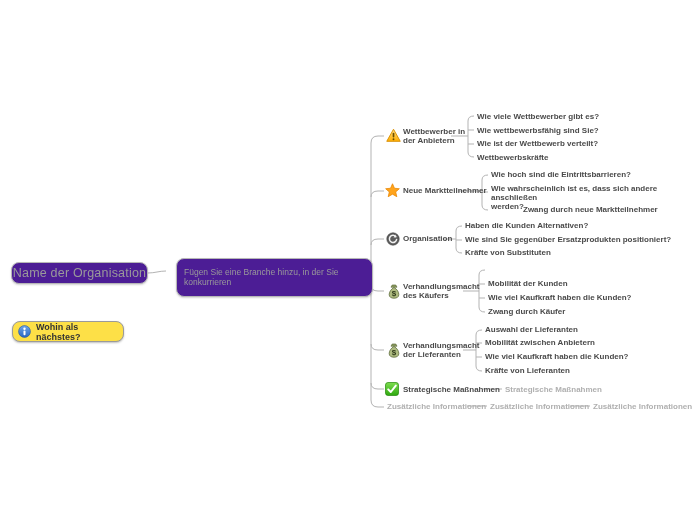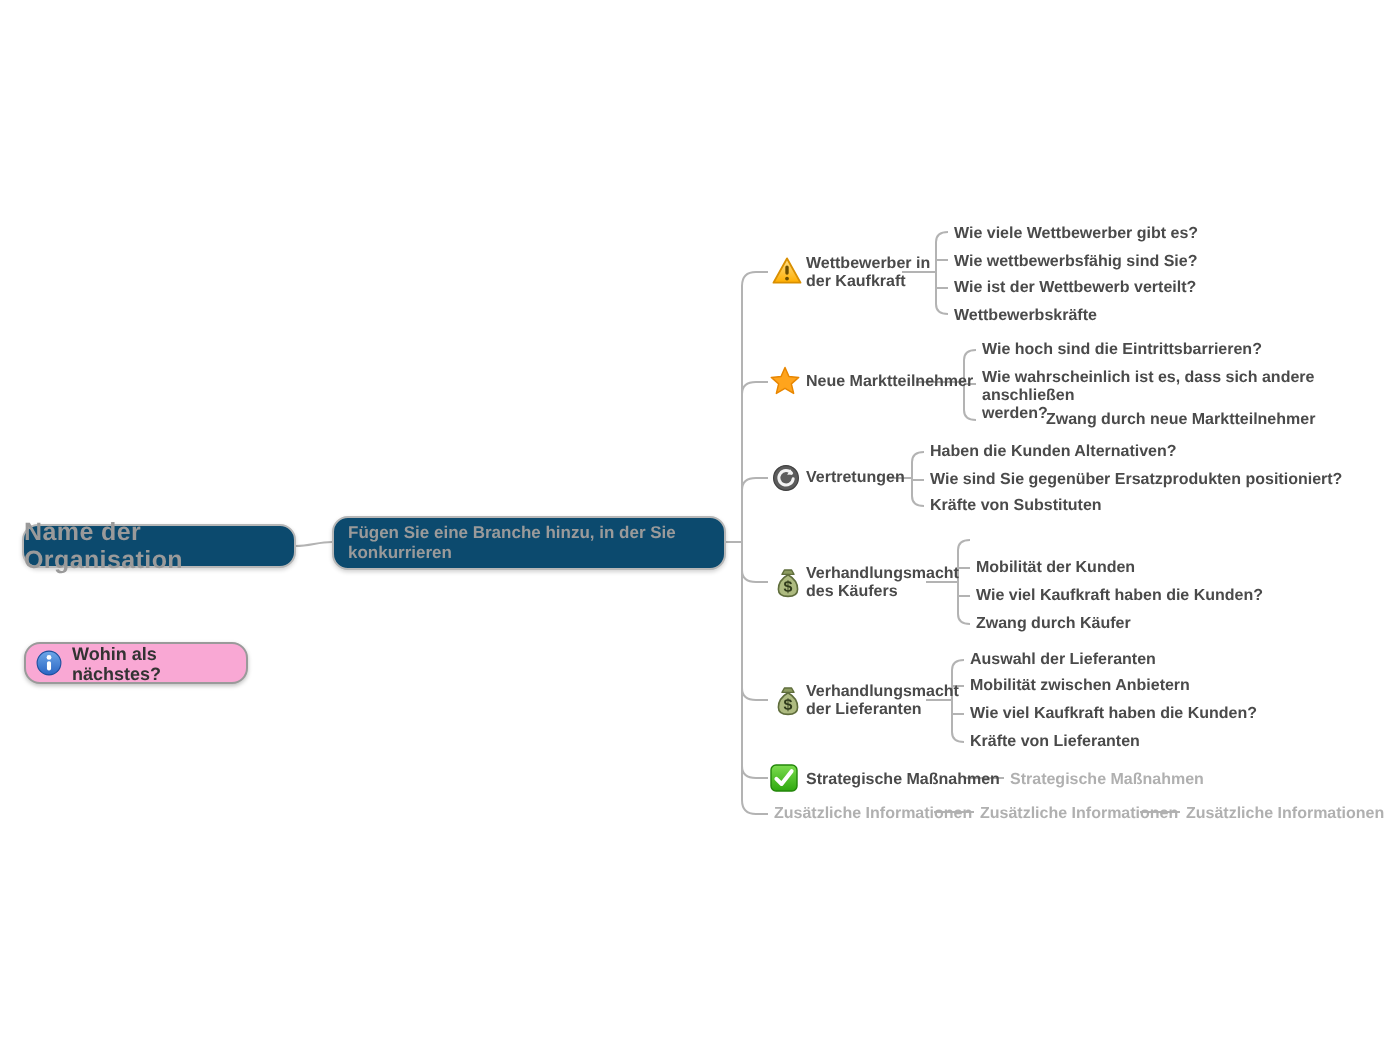--- a/index.html
+++ b/index.html
@@ -2,36 +2,36 @@
 <html><head>
 <meta charset="utf-8">
 <style>
   html,body{margin:0;padding:0;background:#fff;}
   #canvas{
     position:relative;width:697px;height:520px;background:#ffffff;overflow:hidden;
     font-family:"Liberation Sans",sans-serif;
   }
   svg.connectors{position:absolute;left:0;top:0;pointer-events:none;}
   .rootbox{
-    position:absolute;box-sizing:border-box;background:#0c4a6e;
+    position:absolute;box-sizing:border-box;background:#4c1d95;
     border:1.5px solid #b7b7b7;border-radius:8px;
     box-shadow:0 1px 2px rgba(0,0,0,.18);
-    display:flex;align-items:center;color:#9a9a9a;font-weight:bold;
+    display:flex;align-items:center;color:#9a9a9a;font-weight:normal;
   }
   .rootbox.big{font-size:12.5px;justify-content:center;letter-spacing:.2px;}
   .rootbox.small{font-size:8.5px;padding-left:7px;padding-right:4px;line-height:9.5px;}
   .node{
     position:absolute;font-size:8px;font-weight:bold;color:#4a4a4a;
     line-height:9px;white-space:pre-line;cursor:default;
   }
   .node.ghost{color:#b0b0b0;}
   .icon{position:absolute;width:15px;height:15px;display:block;}
   .helpbtn{
     position:absolute;left:12px;top:321px;width:112px;height:21px;box-sizing:border-box;
-    background:#f9a8d4;border:1px solid #9a9a9a;border-radius:8px;
+    background:#fde047;border:1px solid #9a9a9a;border-radius:8px;
     box-shadow:0 1px 2px rgba(0,0,0,.25);
     display:flex;align-items:center;gap:5px;padding-left:5px;
     font-size:9px;font-weight:bold;color:#333;
   }
   .helpbtn .bicon{width:13px;height:13px;flex:0 0 13px;}
 </style>
 </head>
 <body>
 
 <div id="canvas">
@@ -71,21 +71,21 @@
       <path d="M476,343 H482"></path>
       <path d="M476,357 H482"></path>
       <path d="M482,389 H502"></path>
       <path d="M467,406 H487"></path>
       <path d="M570,406 H590"></path>
     </g>
   </svg>
 
   <div class="rootbox big" style="left:11px;top:262px;width:137px;height:22px;">Name der Organisation</div>
 
-  <div class="rootbox small" style="left:166px;top:258px;width:197px;height:27px;">Fügen Sie eine Branche hinzu, in der Sie
+  <div class="rootbox small" style="left:176px;top:258px;width:197px;height:39px;">Fügen Sie eine Branche hinzu, in der Sie
 konkurrieren</div>
 
   <div class="helpbtn">
     <svg class="bicon" viewBox="0 0 14 14">
       <defs>
           <linearGradient id="gi" x1="0" y1="0" x2="0" y2="1">
         <stop offset="0" stop-color="#6ea7e8"></stop>
             <stop offset="1" stop-color="#2a66c4"></stop>
       </linearGradient>
         </defs>
@@ -101,41 +101,41 @@
         <linearGradient id="gw" x1="0" y1="0" x2="0" y2="1">
       <stop offset="0" stop-color="#ffe08a"></stop>
           <stop offset="1" stop-color="#ffae00"></stop>
     </linearGradient>
       </defs>
     <path d="M8 1.3 L15.2 14.2 H0.8 Z" fill="url(#gw)" stroke="#d98f00" stroke-width="1" stroke-linejoin="round"></path>
     <rect x="7.1" y="5" width="1.8" height="5" rx="0.9" fill="#6b4d00"></rect>
     <circle cx="8" cy="12" r="1" fill="#6b4d00"></circle>
   </svg>
   <div class="node" style="left:403px;top:127px;">Wettbewerber in
-der Kaufkraft</div>
+der Anbietern</div>
   <div class="node" style="left:477px;top:112px;">Wie viele Wettbewerber gibt es?</div>
   <div class="node" style="left:477px;top:126px;">Wie wettbewerbsfähig sind Sie?</div>
   <div class="node" style="left:477px;top:139px;">Wie ist der Wettbewerb verteilt?</div>
   <div class="node" style="left:477px;top:153px;">Wettbewerbskräfte</div>
 
   <svg class="icon" style="left:385px;top:183px;" viewBox="0 0 16 16">
     <path d="M8 0.8 L10.1 5.6 L15.3 6.1 L11.4 9.5 L12.6 14.6 L8 11.9 L3.4 14.6 L4.6 9.5 L0.7 6.1 L5.9 5.6 Z" fill="#ffa41c" stroke="#e88600" stroke-width="0.8" stroke-linejoin="round"></path>
   </svg>
   <div class="node" style="left:403px;top:186px;">Neue Marktteilnehmer</div>
   <div class="node" style="left:491px;top:170px;">Wie hoch sind die Eintrittsbarrieren?</div>
   <div class="node" style="left:491px;top:184px;">Wie wahrscheinlich ist es, dass sich andere anschließen
 werden?</div>
   <div class="node" style="left:491px;top:205px;margin-left:32px;">Zwang durch neue Marktteilnehmer</div>
 
   <svg class="icon" style="left:386px;top:232px;width:14px;height:14px;" viewBox="0 0 14 14">
     <circle cx="7" cy="7" r="6.2" fill="#5c5c5c" stroke="#404040" stroke-width="0.6"></circle>
     <path d="M9.8 4.6 A3.6 3.6 0 1 0 10.6 7.4" fill="none" stroke="#f2f2f2" stroke-width="1.5" stroke-linecap="round"></path>
     <path d="M9.2 2.6 L10.2 5.2 L7.6 5.4 Z" fill="#f2f2f2"></path>
   </svg>
-  <div class="node" style="left:403px;top:234px;">Vertretungen</div>
+  <div class="node" style="left:403px;top:234px;">Organisation</div>
   <div class="node" style="left:465px;top:221px;">Haben die Kunden Alternativen?</div>
   <div class="node" style="left:465px;top:235px;">Wie sind Sie gegenüber Ersatzprodukten positioniert?</div>
   <div class="node" style="left:465px;top:248px;">Kräfte von Substituten</div>
 
   <svg class="icon" style="left:387px;top:284px;width:14px;height:15px;" viewBox="0 0 14 15">
     <path d="M5.2 1 H8.8 L10 3.2 H4 Z" fill="#8d9c60" stroke="#5f6d3c" stroke-width="0.7" stroke-linejoin="round"></path>
     <path d="M7 3.4 C3.6 5.4 2.2 8.2 2.2 10.6 C2.2 13.2 4.3 14.2 7 14.2 C9.7 14.2 11.8 13.2 11.8 10.6 C11.8 8.2 10.4 5.4 7 3.4 Z" fill="#aebb80" stroke="#5f6d3c" stroke-width="0.8"></path>
     <text x="7" y="12" font-size="8" font-weight="bold" fill="#2f3a1a" text-anchor="middle" font-family="Liberation Sans, sans-serif">$</text>
   </svg>
   <div class="node" style="left:403px;top:282px;">Verhandlungsmacht

